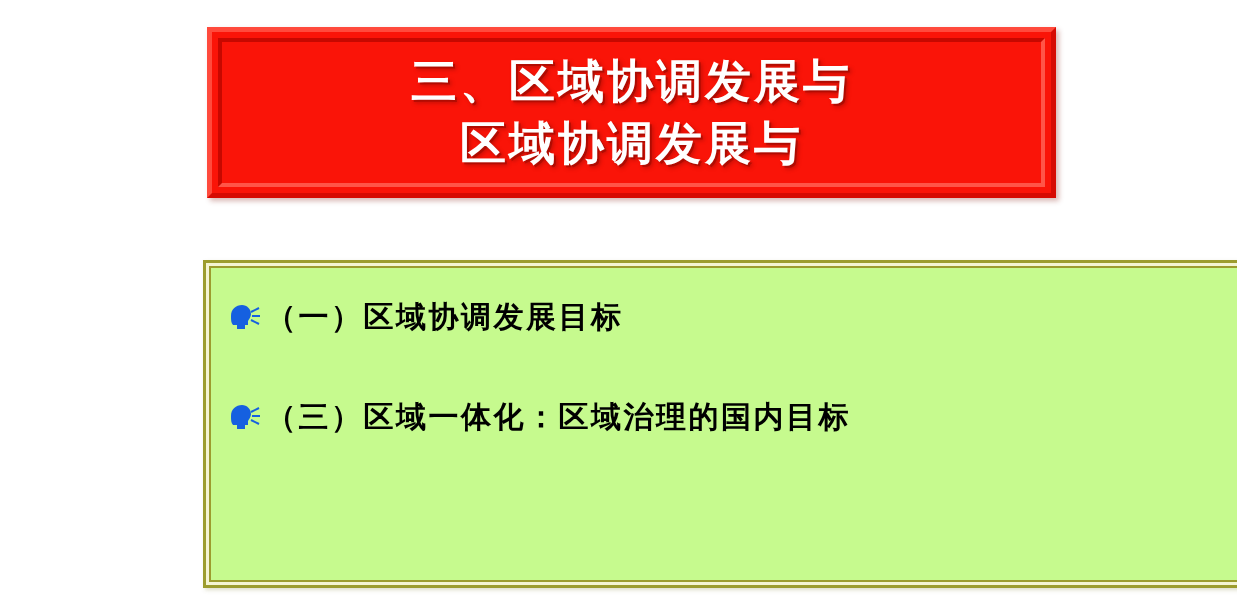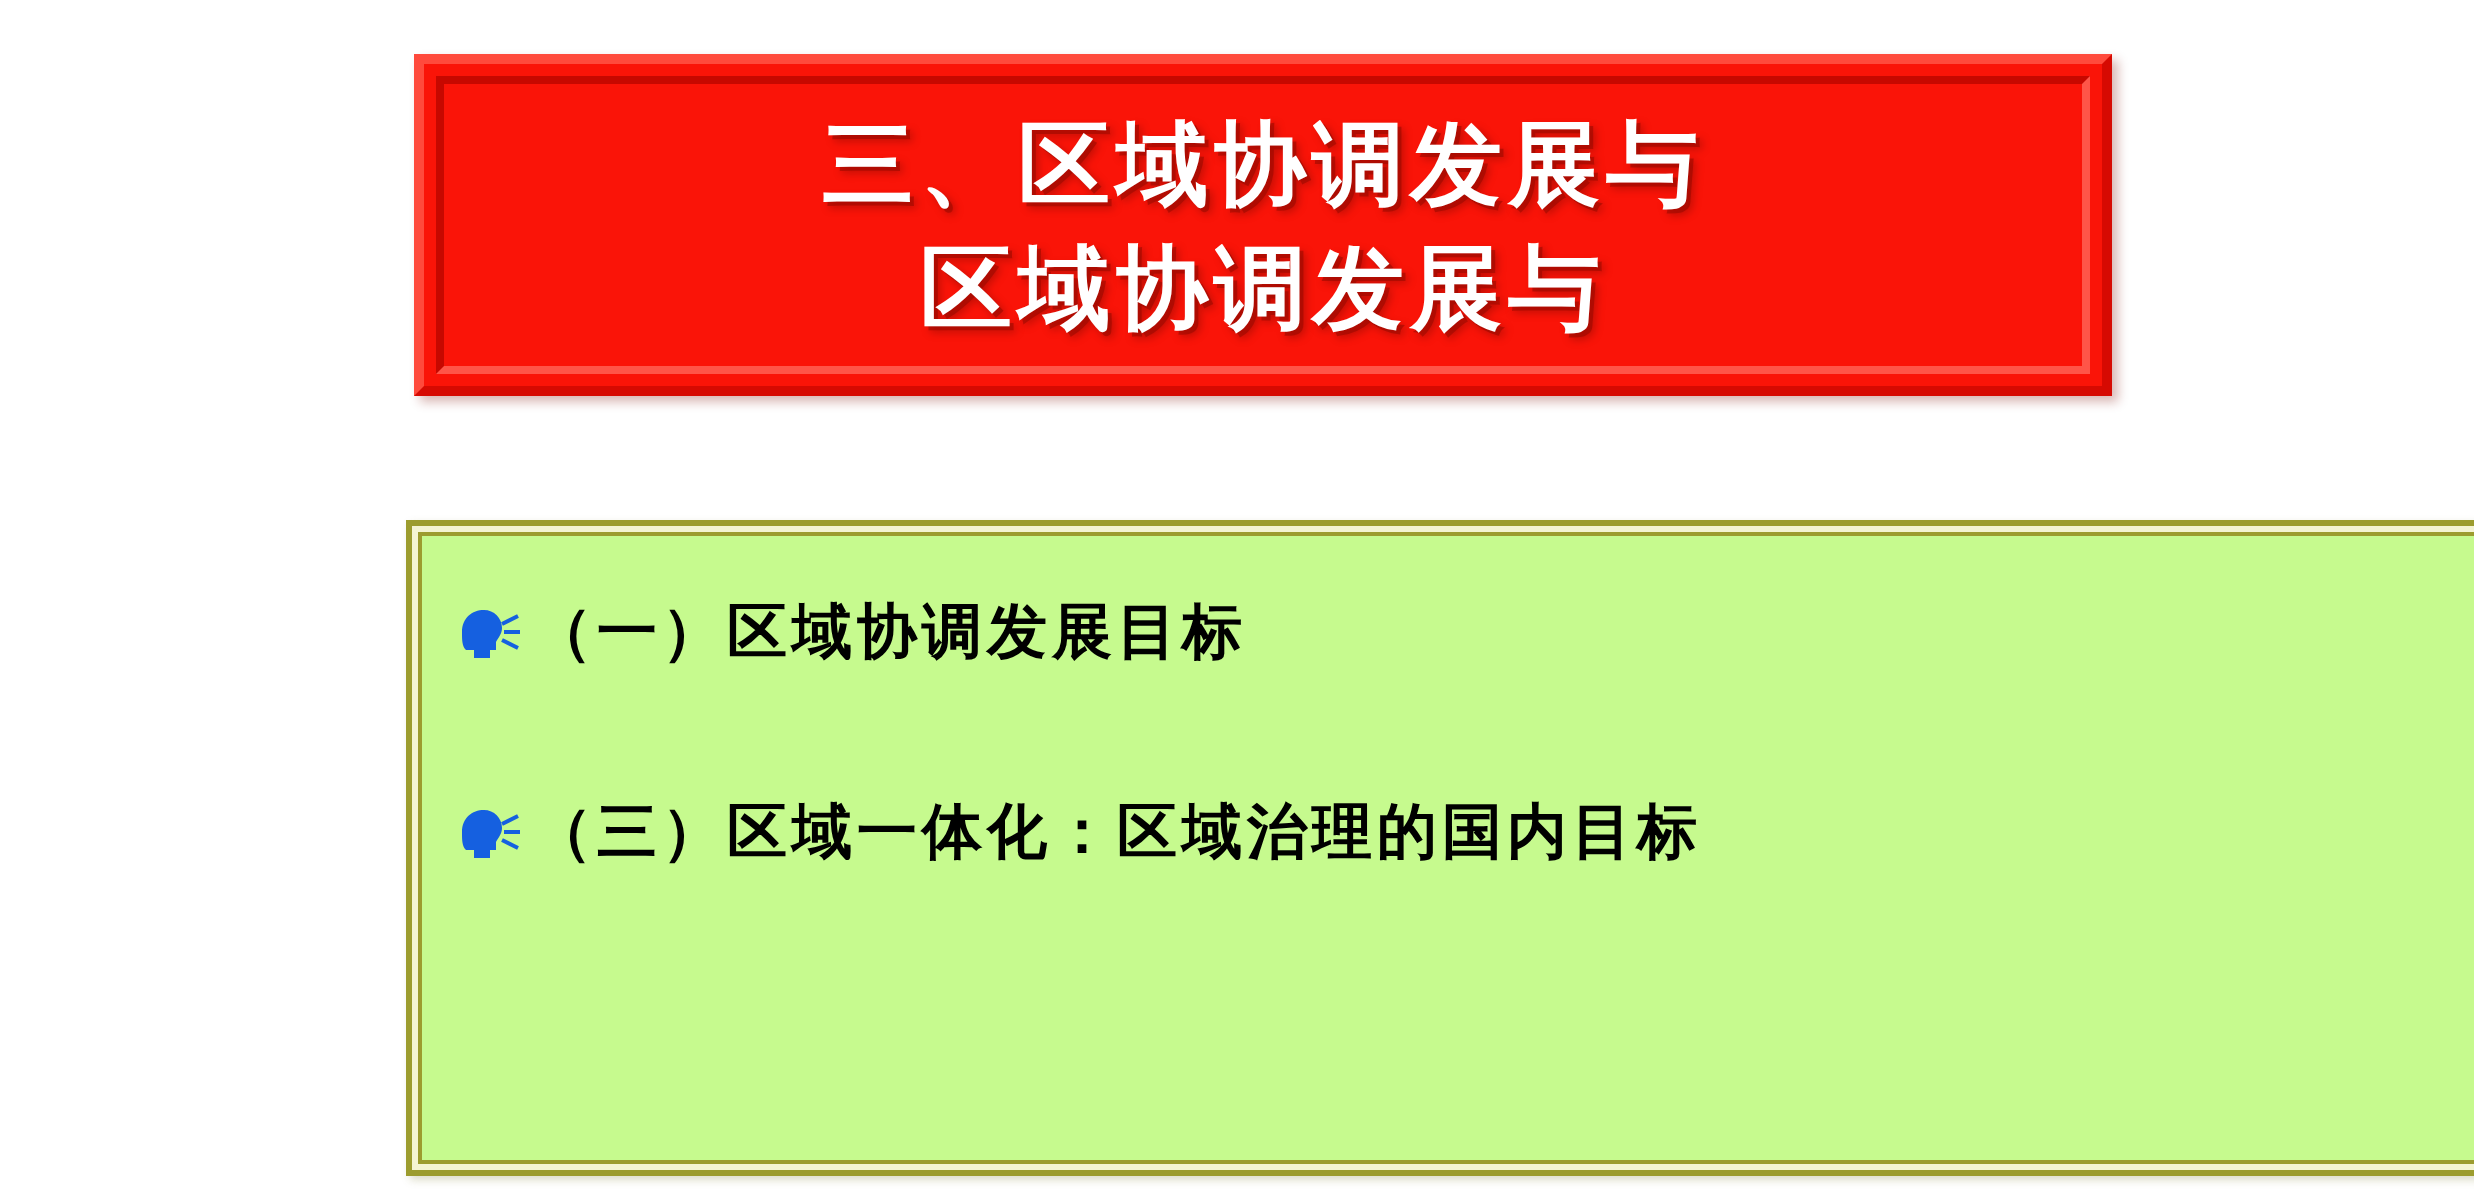--- a/index.html
+++ b/index.html
@@ -62,21 +62,21 @@
     position: absolute;
     left: 18px; top: 18px; right: 18px; bottom: 18px;
     display: flex;
     flex-direction: column;
     align-items: center;
     justify-content: center;
     box-sizing: border-box;
   }
   .title-line {
     color: #ffffff;
-    font-family: Liberation Sans, sans-serif;
+    font-family: Liberation Serif, serif;
     font-weight: bold;
     font-size: 46px;
     line-height: 62px;
     letter-spacing: 3px;
     white-space: nowrap;
     text-shadow:
       2px 2px 0 rgba(150, 10, 0, 0.55),
       3px 3px 4px rgba(120, 8, 0, 0.45);
   }
 

